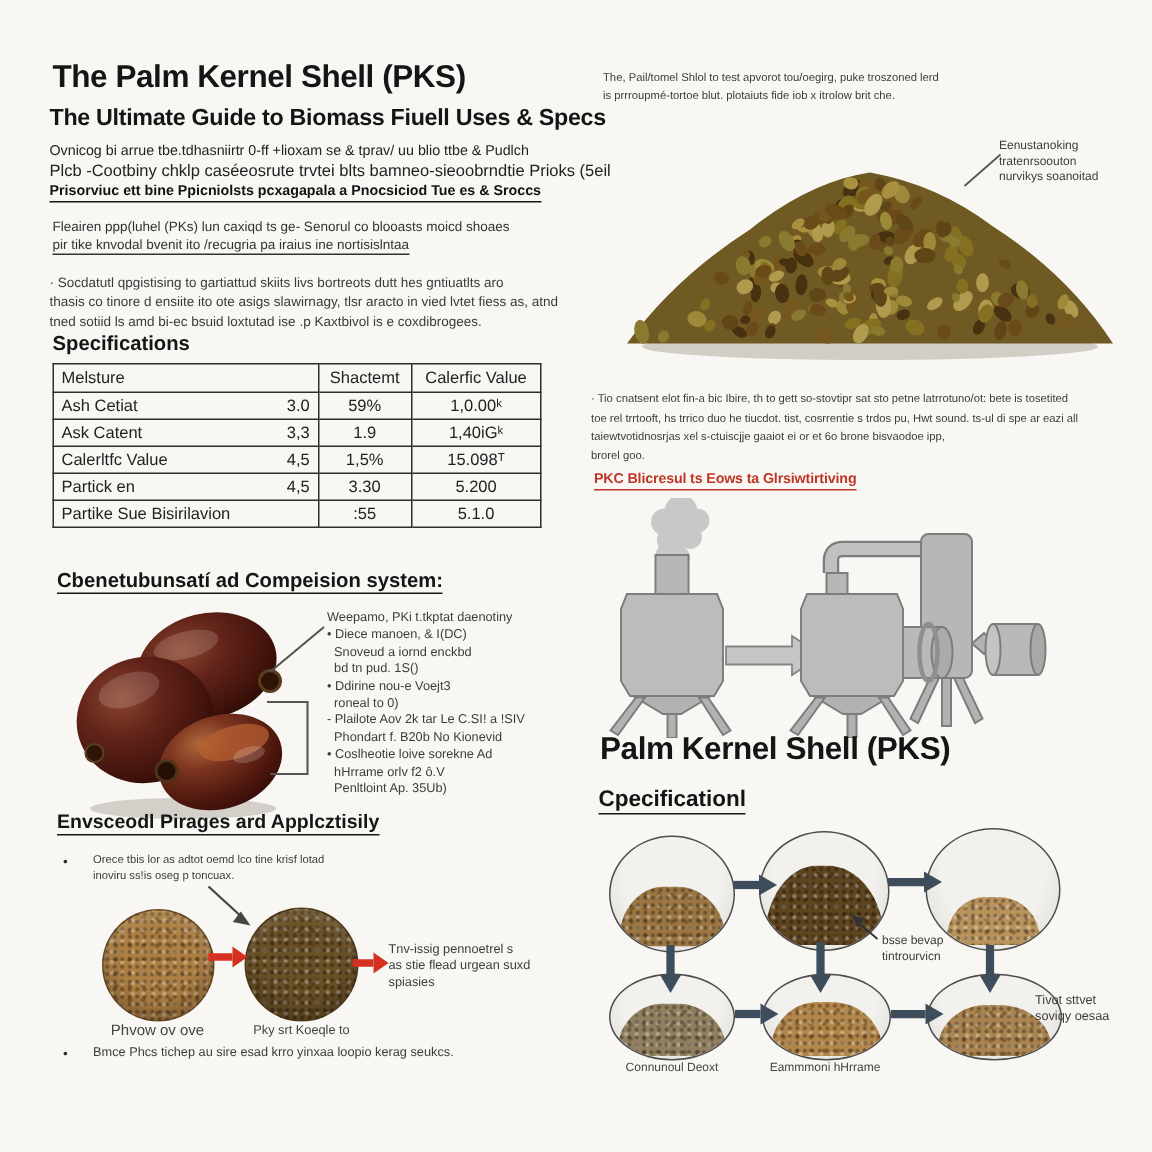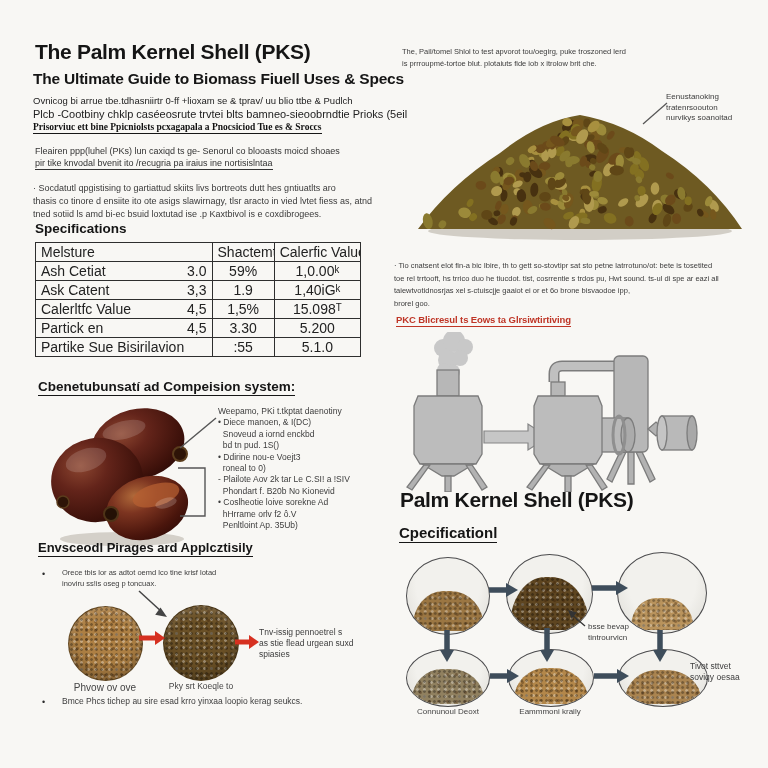--- a/index.html
+++ b/index.html
@@ -8,21 +8,21 @@
         font-family:"Liberation Sans","DejaVu Sans",sans-serif;color:#2b2b2b;}
   .abs{position:absolute;}
   .pre{white-space:pre-line;}
   .prew{white-space:pre-wrap;}
   .b{font-weight:bold;}
   .u{border-bottom:1.5px solid #161616;padding-bottom:1px;display:inline-block;}
   .u1{border-bottom:1px solid #333;padding-bottom:0.5px;display:inline-block;}
   h1,h2,h3{margin:0;font-weight:bold;color:#151515;}
   
   table.spec{border-collapse:collapse;width:326px;table-layout:fixed;}
-  table.spec td{border:1.4px solid #2e2e2e;font-size:14px;padding:1px 5px;height:15px;
+  table.spec td{border:1.4px solid #2e2e2e;font-size:11px;padding:1px 5px;height:15px;
                 color:#222;overflow:hidden;white-space:nowrap;margin-top:25px;}
   table.spec tr.hd td{height:16px;}
   td.c{text-align:center;}
   .lblcell{display:flex;justify-content:space-between;align-items:center;}
   
   .tex{background-image:
         radial-gradient(rgba(0,0,0,.30) 1px, transparent 1.7px),
         radial-gradient(rgba(255,255,255,.32) 1px, transparent 1.7px),
         radial-gradient(rgba(60,30,5,.35) 1px, transparent 2px);
        background-size:5px 5px,7px 7px,9px 9px;background-position:0 0,2px 3px,4px 1px;}
@@ -39,21 +39,21 @@
 </head>
 <body>
 
 <div id="page">
 
   <h1 class="abs" style="left:35px;top:40px;font-size:21px;letter-spacing:-0.3px;">The Palm Kernel Shell (PKS)</h1>
   <h2 class="abs" style="left:33px;top:70px;font-size:15.5px;letter-spacing:-0.2px;">The Ultimate Guide to Biomass Fiuell Uses &amp; Specs</h2>
 
   <div class="abs" style="left:33px;top:95px;font-size:9.5px;color:#222;">Ovnicog bi arrue tbe.tdhasniirtr 0-ff +lioxam se &amp; tprav/ uu blio ttbe &amp; Pudlch</div>
   <div class="abs" style="left:33px;top:108px;font-size:11px;color:#222;">Plcb -Cootbiny chklp caséeosrute trvtei blts bamneo-sieoobrndtie Prioks (5eil</div>
-  <div class="abs b u" style="left:33px;top:122px;font-size:9.5px;color:#111;font-family:Liberation Serif, serif;">Prisorviuc ett bine Ppicniolsts pcxagapala a Pnocsiciod Tue es &amp; Sroccs</div>
+  <div class="abs b u" style="left:33px;top:122px;font-size:9.5px;color:#111;">Prisorviuc ett bine Ppicniolsts pcxagapala a Pnocsiciod Tue es &amp; Sroccs</div>
 
   <div class="abs" style="left:35px;top:146px;font-size:9px;color:#333;">Fleairen ppp(luhel (PKs) lun caxiqd ts ge- Senorul co blooasts moicd shoaes</div>
   <div class="abs u1" style="left:35px;top:158px;font-size:9px;color:#333;">pir tike knvodal bvenit ito /recugria pa iraius ine nortisislntaa</div>
 
   <div class="abs pre" style="left:33px;top:182px;width:340px;font-size:9px;line-height:13px;color:#3a3a3a;">· Socdatutl qpgistising to gartiattud skiits livs bortreots dutt hes gntiuatlts aro
 thasis co tinore d ensiite ito ote asigs slawirnagy, tlsr aracto in vied lvtet fiess as, atnd
 tned sotiid ls amd bi-ec bsuid loxtutad ise .p Kaxtbivol is e coxdibrogees.</div>
 
   <h3 class="abs" style="left:35px;top:221px;font-size:13.5px;">Specifications</h3>
 
@@ -491,15 +491,15 @@
       <polygon points="245,136 233,143 233,129" fill="#3e4d5b"></polygon>
       <line x1="201" y1="86" x2="187" y2="74" stroke="#333" stroke-width="1.3"></line>
       <polygon points="184,70 193,72.5 187.5,78.5" fill="#333"></polygon>
     </svg>
 
   <div class="abs pre small" style="left:588px;top:622px;width:60px;font-size:8px;">bsse bevap
 tintrourvicn</div>
   <div class="abs pre small" style="left:690px;top:661px;width:64px;font-size:8.5px;">Tivot sttvet
 soviqy oesaa</div>
   <div class="abs" style="left:404px;top:707px;width:88px;text-align:center;font-size:8px;color:#444;">Connunoul Deoxt</div>
-  <div class="abs" style="left:506px;top:707px;width:88px;text-align:center;font-size:8px;color:#444;">Eammmoni kraily</div>
+  <div class="abs" style="left:506px;top:707px;width:88px;text-align:center;font-size:8px;color:#444;">Eammmoni hHrrame</div>
 
 </div>
 
 </body></html>

